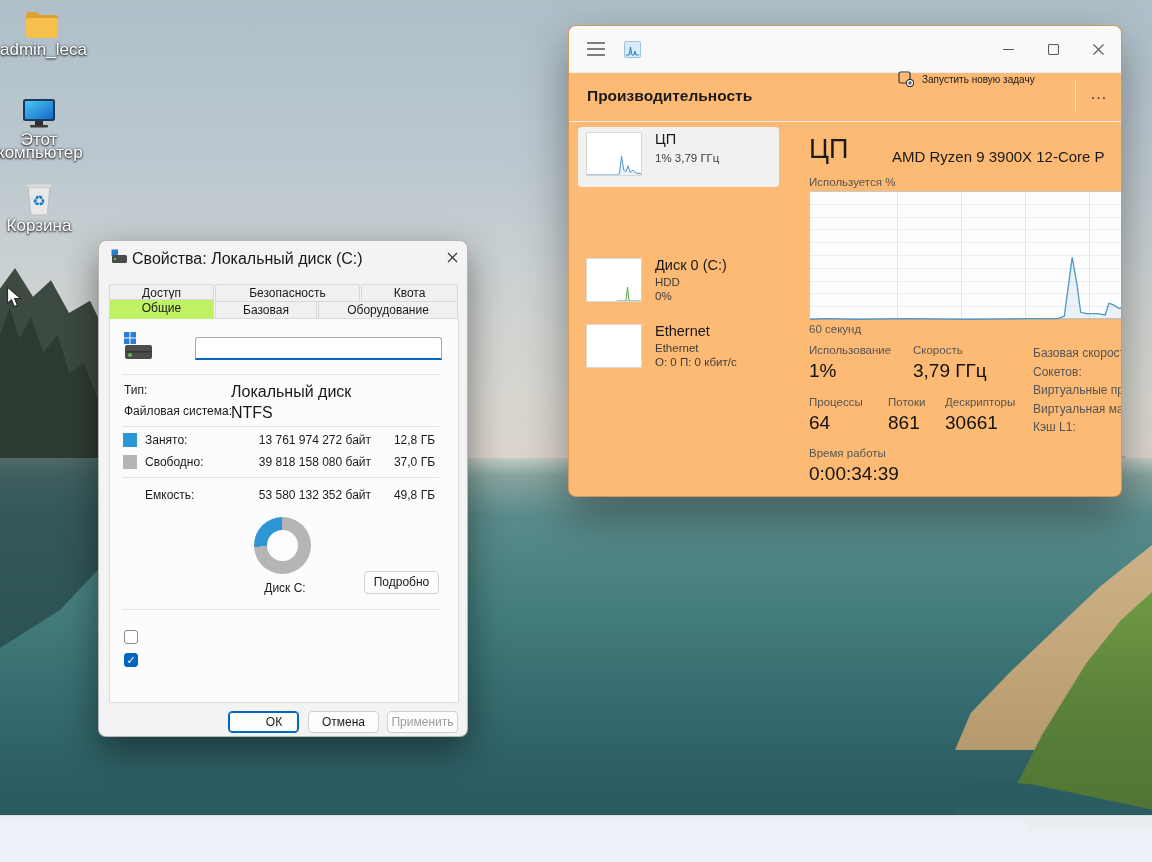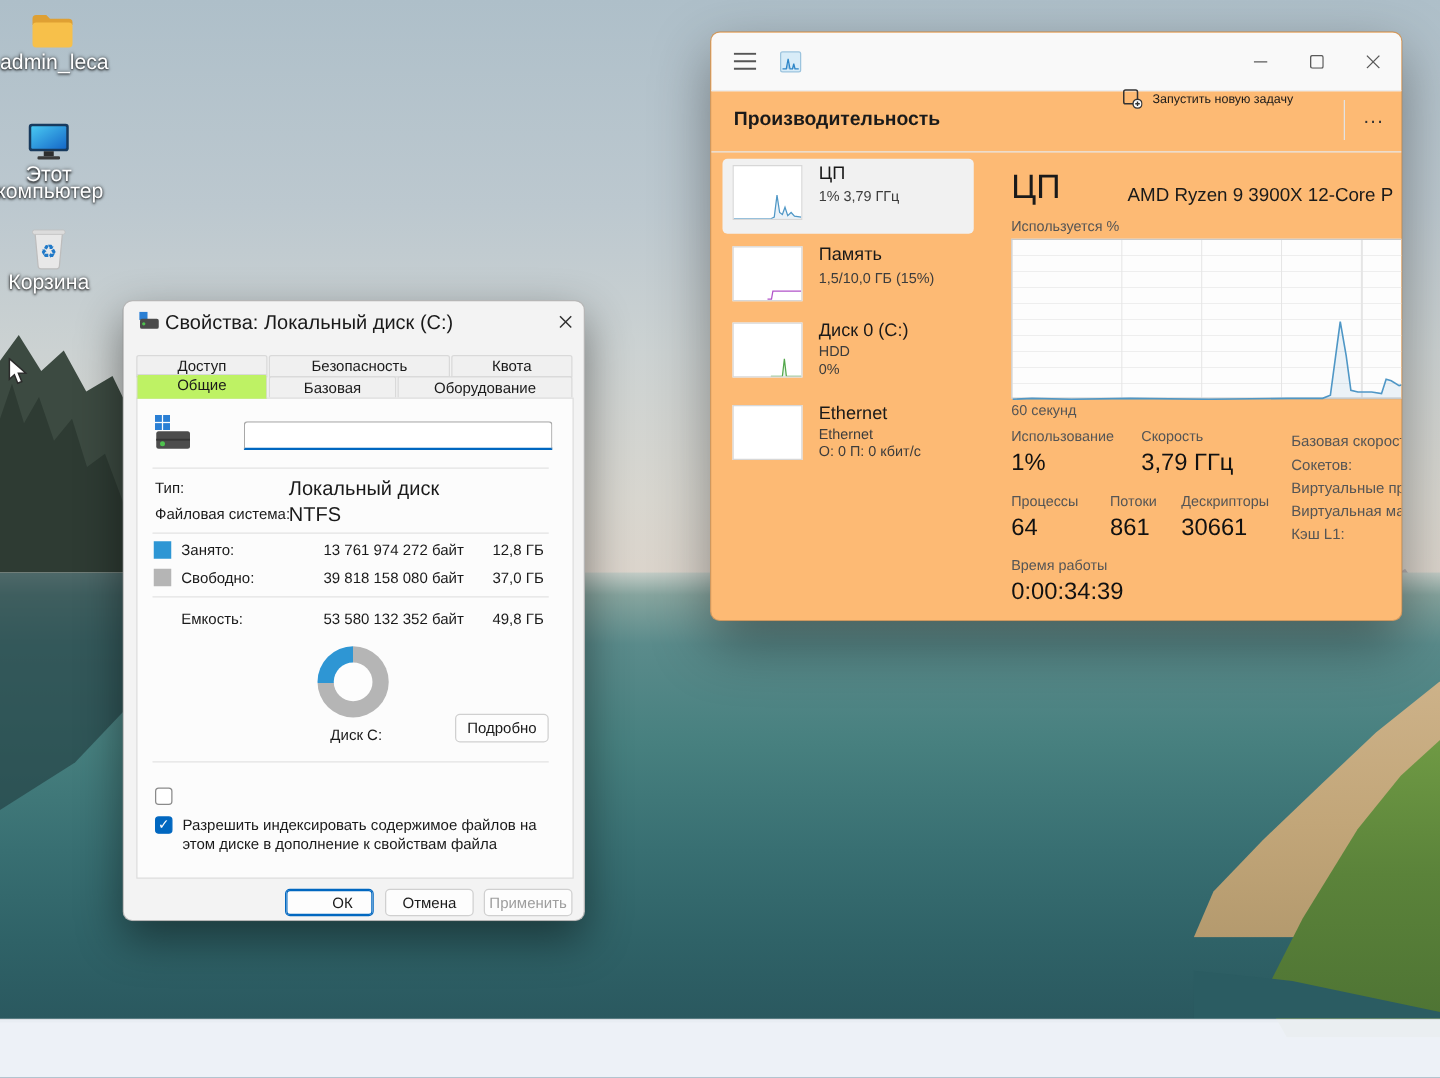--- a/index.html
+++ b/index.html
@@ -90,21 +90,21 @@
   .more-btn { left:514px; top:55px; width:32px; height:30px; text-align:center; font-size:16px; letter-spacing:1px; line-height:26px; color:#333; }
   .tm-sep { left:0; top:95px; width:554px; height:1px; background:#e8e8e8; }
 
   .side-item { position:absolute; left:9px; width:201px; height:60px; border-radius:4px; }
   .side-item.selected { background:#f1f1f1; }
   .spark-box { position:absolute; left:8px; top:5px; width:56px; height:44px; background:#fff; border:1px solid #d7d7d7; }
   .side-title { position:absolute; left:77px; top:4px; font-size:14.5px; color:#191919; }
   .side-sub { position:absolute; left:77px; font-size:11.5px; color:#3c3c3c; }
 
   .cpu-title { left:240px; top:108px; font-size:27px; font-weight:400; }
-  .cpu-subtitle { left:333px; top:122px; font-size:15px; white-space:nowrap; }
+  .cpu-subtitle { left:323px; top:122px; font-size:15px; white-space:nowrap; }
   .axis-top { left:240px; top:150px; font-size:11.5px; color:#555;text-align:center; }
   #cpu-chart { left:240px; top:165px; width:314px; height:128px; background:#fdfdfd;
     border:1px solid #c9c9c9; border-right:none;
     background-image:
       repeating-linear-gradient(to right,transparent 0 63px,#e5e5e5 63px 64px),
       repeating-linear-gradient(to bottom,transparent 0 11.8px,#eeeeee 11.8px 12.8px);
     background-position:24px 0,0 0; }
   #cpu-chart svg { position:absolute; left:0; top:0; }
   .axis-bottom { left:240px; top:297px; font-size:11.5px; color:#555; }
 
@@ -224,21 +224,20 @@
     <div class="u-bytes" style="top:169px">53 580 132 352 байт</div>
     <div class="u-size" style="top:169px">49,8 ГБ</div>
 
     <div id="donut" class="abs" style="left: 144px; top: 198px; background: conic-gradient(rgb(181, 181, 181) 0deg, rgb(181, 181, 181) 267.48deg, rgb(46, 150, 212) 267.48deg, rgb(46, 150, 212) 360deg);"></div>
     <div class="abs disk-caption" style="top:262px">Диск C:</div>
     <div class="btn details-btn" style="left:254px;top:252px">Подробно</div>
     <div class="sep" style="top:290px"></div>
 
     <div class="cb-box" style="top:311px"></div>
     <div class="cb-box checked" style="top:334px"><span>✓</span></div>
-    <div class="cb-label" style="top:334px">Разрешить индексировать содержимое файлов на этом диске в дополнение к свойствам файла</div>
   </div>
 
   <div class="btn dlg-footer-btn ok-btn">ОК</div>
   <div class="btn dlg-footer-btn cancel-btn">Отмена</div>
   <div class="btn dlg-footer-btn apply-btn">Применить</div>
 </div>
 
 <div id="tm" class="abs">
   <div class="abs tm-titlebar"></div>
   <svg class="abs tm-burger" width="18" height="14" viewBox="0 0 18 14">
@@ -279,28 +278,20 @@
   <div class="abs tm-sep"></div>
 
   <div class="side-item selected" style="top:101px">
     <div class="spark-box"><svg width="54" height="42" preserveAspectRatio="none">
           <polygon fill="rgba(79,151,198,0.12)" stroke="none" points="0.0,42.0 29.7,42.0 32.4,40.7 34.6,23.1 36.7,37.0 38.9,38.6 41.0,32.8 43.2,39.5 45.9,37.0 48.6,39.9 54.0,40.7 54.0,42 0.0,42"></polygon>
           <polyline fill="none" stroke-width="1" points="0.0,42.0 29.7,42.0 32.4,40.7 34.6,23.1 36.7,37.0 38.9,38.6 41.0,32.8 43.2,39.5 45.9,37.0 48.6,39.9 54.0,40.7" stroke="#4f97c6"></polyline>
         </svg></div>
     <div class="side-title">ЦП</div>
     <div class="side-sub" style="top:25px">1% 3,79 ГГц</div>
   </div>
-  <div class="side-item" style="top:166px">
-    <div class="spark-box"><svg width="54" height="42" preserveAspectRatio="none">
-          <polygon fill="none" stroke="none"></polygon>
-          <polyline fill="none" stroke-width="1" points="27.0,41.2 30.2,41.2 31.3,34.9 54.0,34.9" stroke="#b153c9"></polyline>
-        </svg></div>
-    <div class="side-title">Память</div>
-    <div class="side-sub" style="top:25px">1,5/10,0 ГБ (15%)</div>
-  </div>
   <div class="side-item" style="top:227px">
     <div class="spark-box"><svg width="54" height="42" preserveAspectRatio="none">
           <polygon fill="rgba(83,168,75,0.12)" stroke="none" points="29.7,42.0 38.9,42.0 40.5,28.1 42.1,42.0 54.0,42.0 54.0,42 29.7,42"></polygon>
           <polyline fill="none" stroke-width="1" points="29.7,42.0 38.9,42.0 40.5,28.1 42.1,42.0 54.0,42.0" stroke="#53a84b"></polyline>
         </svg></div>
     <div class="side-title">Диск 0 (C:)</div>
     <div class="side-sub" style="top:23px">HDD</div>
     <div class="side-sub" style="top:37px">0%</div>
   </div>
   <div class="side-item" style="top:293px">

